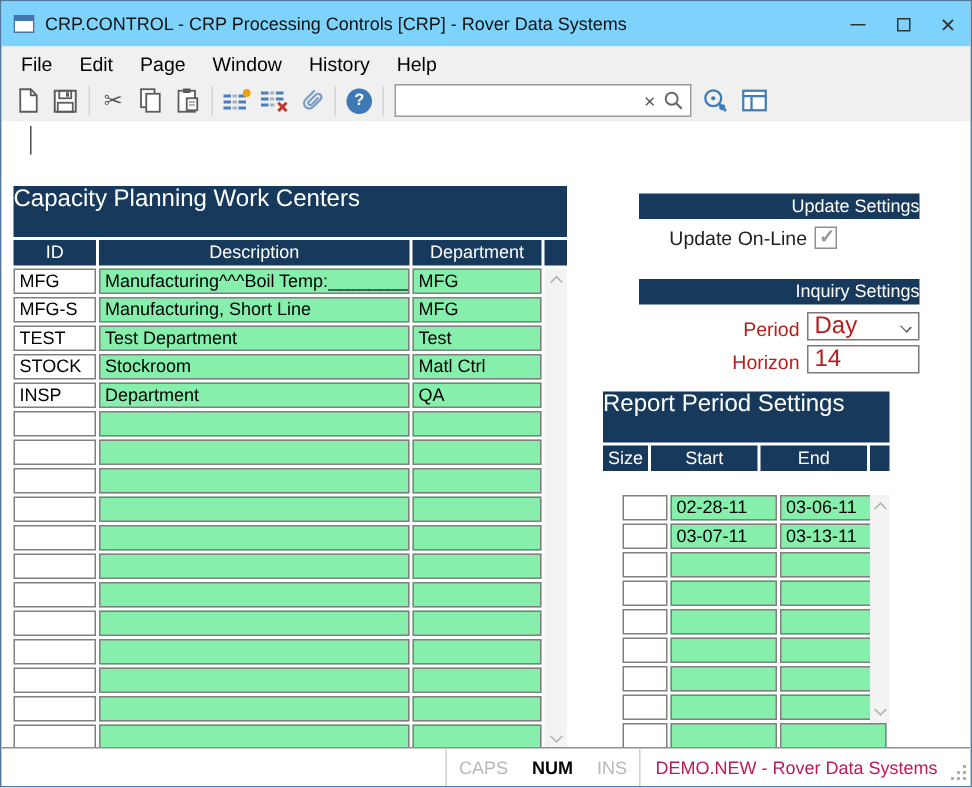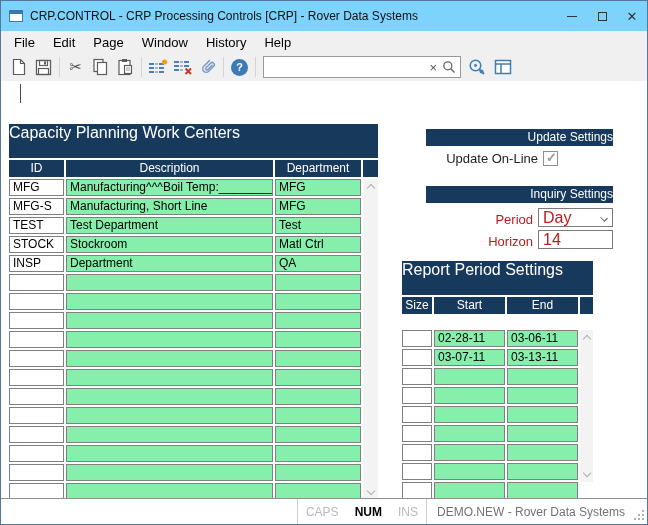--- a/index.html
+++ b/index.html
@@ -74,39 +74,39 @@
   .field-row { display:flex; justify-content:flex-end; align-items:flex-end; gap:5px;
                margin-top:3px; font-size:13px; color:#b91c1c; }
   .field { width:75px; height:19px; border:1px solid #7a7a7a; background:#fff;
            line-height:17px; padding:0 4px; font-size:16px; position:relative; }
   .dd-chev { position:absolute; right:5px; top:6px; width:6px; height:6px;
              border-right:1.5px solid #555; border-bottom:1.5px solid #555; transform:rotate(45deg) scaleY(.8); }
 
   
   .rp-table { position:absolute; left:401px; top:180px; width:191px; }
   .rp-header { display:grid; grid-template-columns:30px 71px 71px 13px; gap:2px; margin-bottom:16px; }
-  .rp-body { position:relative; height:152px; }
+  .rp-body { position:relative; height:152px;margin-left:13px; }
   .rp-rows { display:grid; grid-template-columns:30px 71px 71px; grid-auto-rows:17px; gap:2px; width:176px; }
 
   
   .vscroll { position:absolute; right:0; top:0; bottom:0; background:#f3f3f3; }
   .vscroll.w15 { width:15px; } .vscroll.w13 { width:13px; }
   .chev { position:absolute; left:50%; width:6px; height:6px;
           border-right:1.5px solid #aeaeae; border-bottom:1.5px solid #aeaeae; }
   .chev-up   { top:6px;    transform:translateX(-50%) rotate(-135deg); }
   .chev-down { bottom:6px; transform:translateX(-50%) rotate(45deg); }
 
   
   .statusbar { position:absolute; left:0; right:0; bottom:0; height:26px; background:#fff;
                border-top:1px solid #909090; display:flex; align-items:center;
                justify-content:flex-end; font-size:12px; padding-right:18px; }
   .sb-sep { width:1px; align-self:stretch; background:#d0d0d0; }
   .sb-dim { color:#b9b9b9; padding:0 8px; }
   .sb-on  { color:#000; padding:0 8px; font-weight:bold; }
-  .sb-session { padding:0 4px 0 10px; color:#737373; }
+  .sb-session { padding:0 4px 0 10px; color:#be185d; }
   .grip { position:absolute; right:2px; bottom:3px; width:12px; height:12px; }
   .grip::before { content:""; position:absolute; right:1px; bottom:1px; width:2px; height:2px;
                   background:#b0b0b0;
                   box-shadow:0 -4px #b0b0b0, 0 -8px #b0b0b0, -4px 0 #b0b0b0, -4px -4px #b0b0b0, -8px 0 #b0b0b0; }
 
   svg { display:block; }
 </style>
 </head>
 <body>
 

